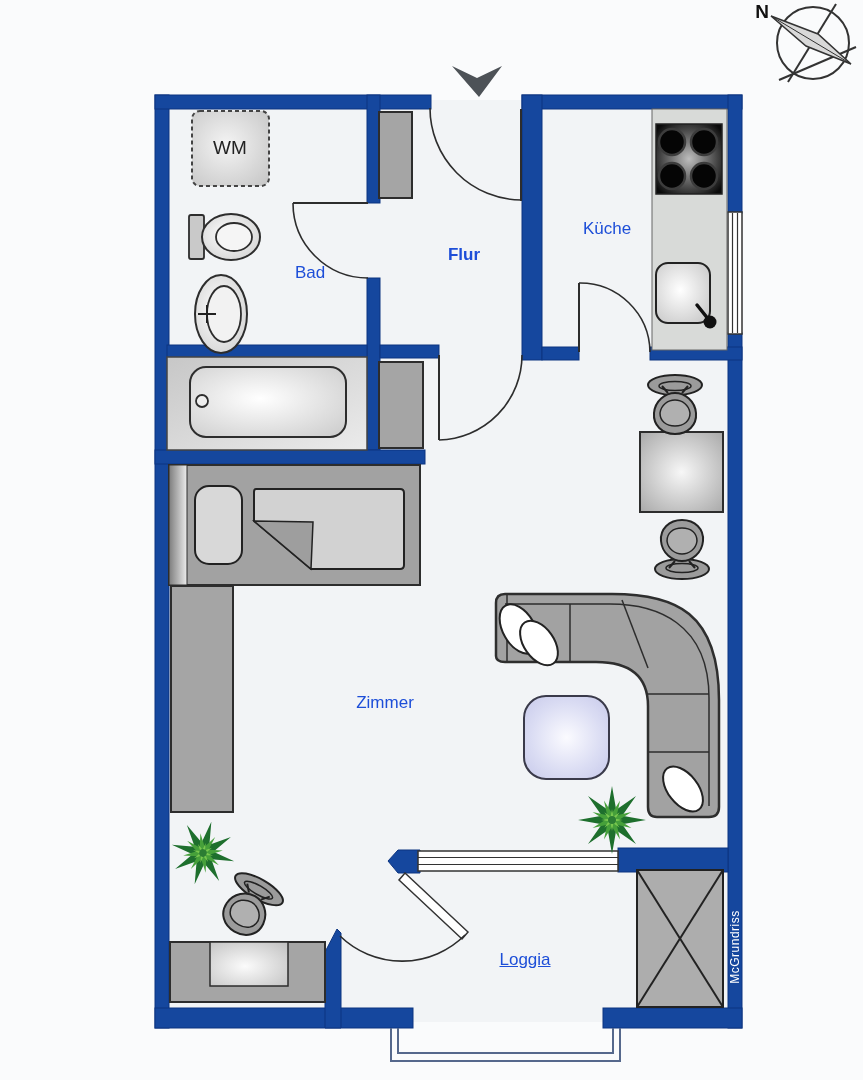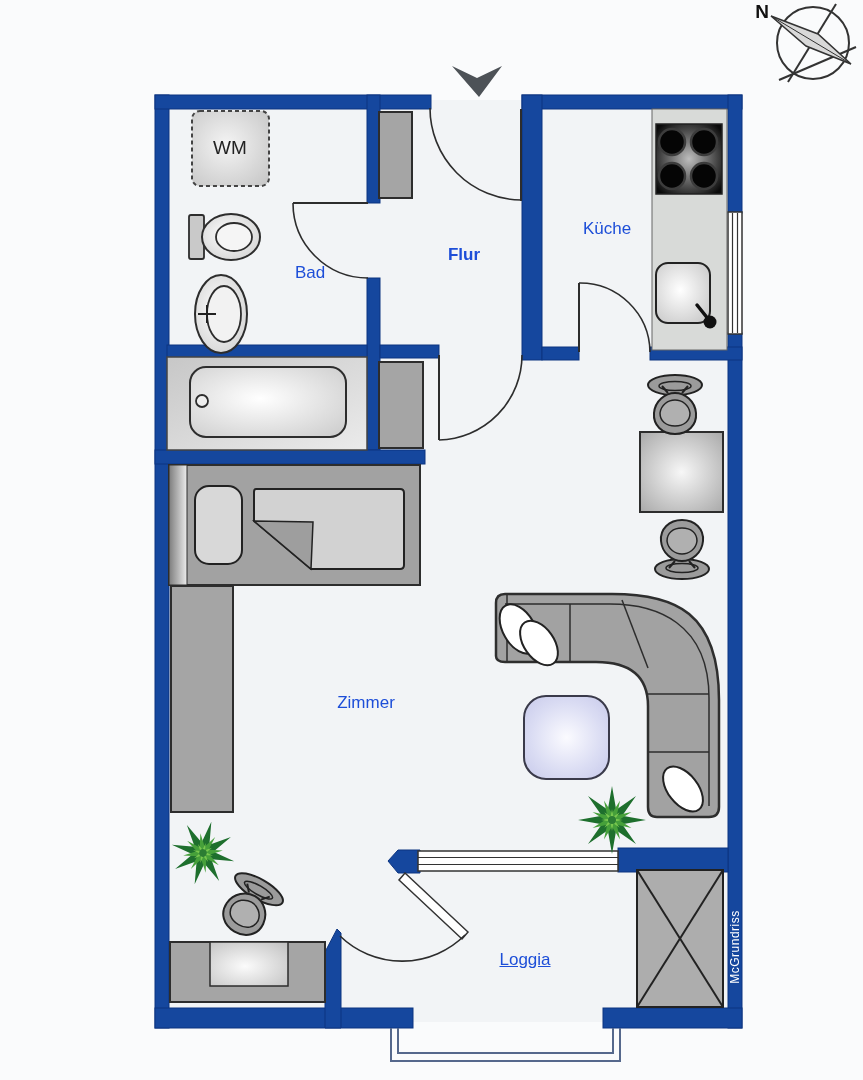--- a/index.html
+++ b/index.html
@@ -243,17 +243,17 @@
     <line x1="856" y1="47" x2="779" y2="80" stroke="#333" stroke-width="2"></line>
     <polygon points="771,16 818,34 851,64 806,46" fill="#d9d9d9" stroke="#333" stroke-width="1.5"></polygon>
     <line x1="771" y1="16" x2="851" y2="64" stroke="#333" stroke-width="1"></line>
   </g>
 </svg>
 
 <div class="label label-wm" style="left:230px;top:148px;">WM</div>
 <div class="label" style="left:301px;top:273px;margin-left:9px;">Bad</div>
 <div class="label" style="left:464px;top:255px;font-weight:bold;">Flur</div>
 <div class="label" style="left:607px;top:229px;">Küche</div>
-<div class="label" style="left:366px;top:703px;text-align:right;">Zimmer</div>
+<div class="label" style="left:385px;top:703px;text-align:right;">Zimmer</div>
 <div class="label" style="left:525px;top:960px;text-decoration:underline;">Loggia</div>
 <div class="label label-n" style="left:762px;top:12px;">N</div>
 <div class="label label-watermark" style="left:735px;top:947px;">McGrundriss</div>
 </div>
 
 </body></html>

